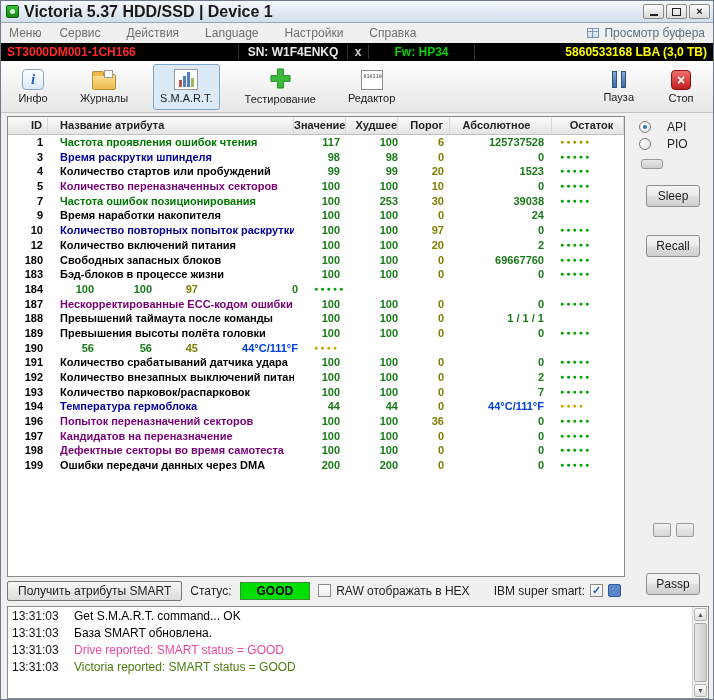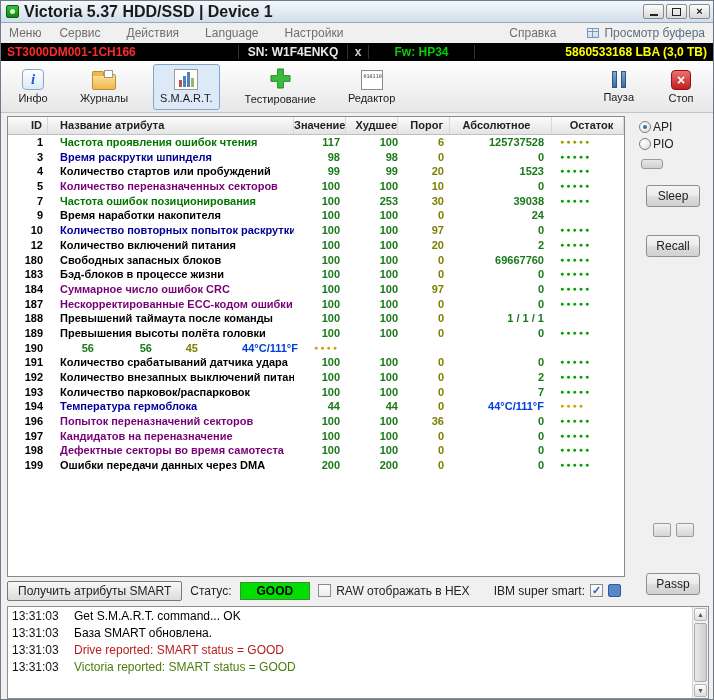--- a/index.html
+++ b/index.html
@@ -22,21 +22,21 @@
   .glyph-min { width: 8px; height: 2px; background: #222; margin-top: 7px; }
   .glyph-max { width: 9px; height: 8px; border: 1px solid #222; display: block; }
   .glyph-close { font-size: 11px; font-weight: bold; color: #222; line-height: 1; }
 
   
   .menubar { flex: 0 0 20px; display: flex; align-items: center; padding: 0 8px;
              font-size: 12px; color: #6f6f6f; }
   .menu-items { display: flex; }
   .menu-item { margin-right: 26px; cursor: default; white-space: nowrap; }
   .menu-item:nth-child(1) { margin-right: 18px; }
-  .menu-item:nth-child(6) { margin-left: 140px; }
+  .menu-item:nth-child(6) { }
   .buffer-view { margin-left: auto; display: flex; align-items: center; gap: 5px; color: #5f6f7f; }
   .buffer-icon { width: 12px; height: 10px; border: 1px solid #7d96b5;
                  background: linear-gradient(#eaf1f9, #cfdff1); position: relative; }
   .buffer-icon::before { content: ''; position: absolute; left: 0; right: 0; top: 2px; height: 1px; background: #7d96b5; }
   .buffer-icon::after { content: ''; position: absolute; left: 4px; top: 0; bottom: 0; width: 1px; background: #7d96b5; }
 
   
   .devicebar { flex: 0 0 18px; background: #000; display: flex; align-items: center;
                font-size: 12px; font-weight: bold; }
   .devicebar > span { padding: 0 6px; white-space: nowrap; overflow: hidden; }
@@ -114,21 +114,21 @@
   .cb-row { display: flex; align-items: center; gap: 5px; font-size: 12px; color: #222; white-space: nowrap; }
   .checkbox { width: 13px; height: 13px; border: 1px solid #8a8a8a; background: linear-gradient(#fff, #ececec);
               display: inline-flex; align-items: center; justify-content: center; flex: 0 0 13px; }
   .checkbox.checked::after { content: '✓'; font-size: 11px; font-weight: bold; color: #2b62c4; line-height: 1; margin-top: -1px; }
   .ibm-group { margin-left: auto; display: flex; align-items: center; gap: 5px; padding-right: 2px; }
   .blue-box { width: 13px; height: 13px; background: #5b87c5; border: 1px solid #2d5a9e; border-radius: 2px; }
 
   
   .side-panel { flex: 1; display: flex; flex-direction: column; align-items: flex-start;
                 padding: 4px 2px 6px 8px; font-size: 12px; color: #222; }
-  .radio-row { display: flex; align-items: center; gap: 2px; margin-bottom: 3px; }
+  .radio-row { display: flex; align-items: center; gap: 16px; margin-bottom: 3px; }
   .radio { width: 12px; height: 12px; border-radius: 50%; border: 1px solid #7f7f7f;
            background: radial-gradient(circle at 35% 35%, #fff, #dcdcdc); position: relative; flex: 0 0 12px; }
   .radio.checked::after { content: ''; position: absolute; inset: 3px; border-radius: 50%; background: #2f71b8; }
   .mini-rect { width: 22px; height: 10px; background: linear-gradient(#e8e8e8, #cfcfcf);
                border: 1px solid #9a9a9a; border-radius: 3px; margin: 5px 0 16px 2px; }
   .win-button { height: 22px; min-width: 54px; padding: 0 8px; font-size: 12px; font-family: inherit; color: #222;
                 border: 1px solid #8e8e8e; border-radius: 3px; align-self: center;
                 background: linear-gradient(#f4f4f4 0%, #ececec 45%, #dddddd 55%, #d0d0d0 100%); }
   .sleep { margin-bottom: 28px; }
   .panel-spacer { flex: 1; }
@@ -339,21 +339,20 @@
               <span class="cell c-id">183</span>
               <span class="cell c-name" style="color: rgb(0, 0, 0);">Бэд-блоков в процессе жизни</span>
               <span class="cell c-val">100</span>
               <span class="cell c-worst">100</span>
               <span class="cell c-thr">0</span>
               <span class="cell c-abs">0</span>
               <span class="cell c-dots" style="color: rgb(0, 160, 0);">●●●●●</span>
             </div>
             <div class="trow">
               <span class="cell c-id">184</span>
-              <span class="cell c-name" style="color: rgb(119, 0, 119);">Суммарное число ошибок CRC</span>
               <span class="cell c-val">100</span>
               <span class="cell c-worst">100</span>
               <span class="cell c-thr">97</span>
               <span class="cell c-abs">0</span>
               <span class="cell c-dots" style="color: rgb(0, 160, 0);">●●●●●</span>
             </div>
             <div class="trow">
               <span class="cell c-id">187</span>
               <span class="cell c-name" style="color: rgb(119, 0, 119);">Нескорректированные ECC-кодом ошибки</span>
               <span class="cell c-val">100</span>
@@ -505,21 +504,21 @@
           <div class="log-line">
             <span class="log-time">13:31:03</span>
             <span class="log-text" style="color: rgb(0, 0, 0);">Get S.M.A.R.T. command... OK</span>
           </div>
           <div class="log-line">
             <span class="log-time">13:31:03</span>
             <span class="log-text" style="color: rgb(0, 0, 0);">База SMART обновлена.</span>
           </div>
           <div class="log-line">
             <span class="log-time">13:31:03</span>
-            <span class="log-text" style="color: #b91c1c;">Drive reported: SMART status = GOOD</span>
+            <span class="log-text" style="color: #ec4899;">Drive reported: SMART status = GOOD</span>
           </div>
           <div class="log-line">
             <span class="log-time">13:31:03</span>
             <span class="log-text" style="color: #4d7c0f;">Victoria reported: SMART status = GOOD</span>
           </div>
         </div>
       <div class="vscroll">
         <span class="scroll-arrow">▲</span>
         <span class="scroll-thumb"></span>
         <span class="scroll-arrow">▼</span>

